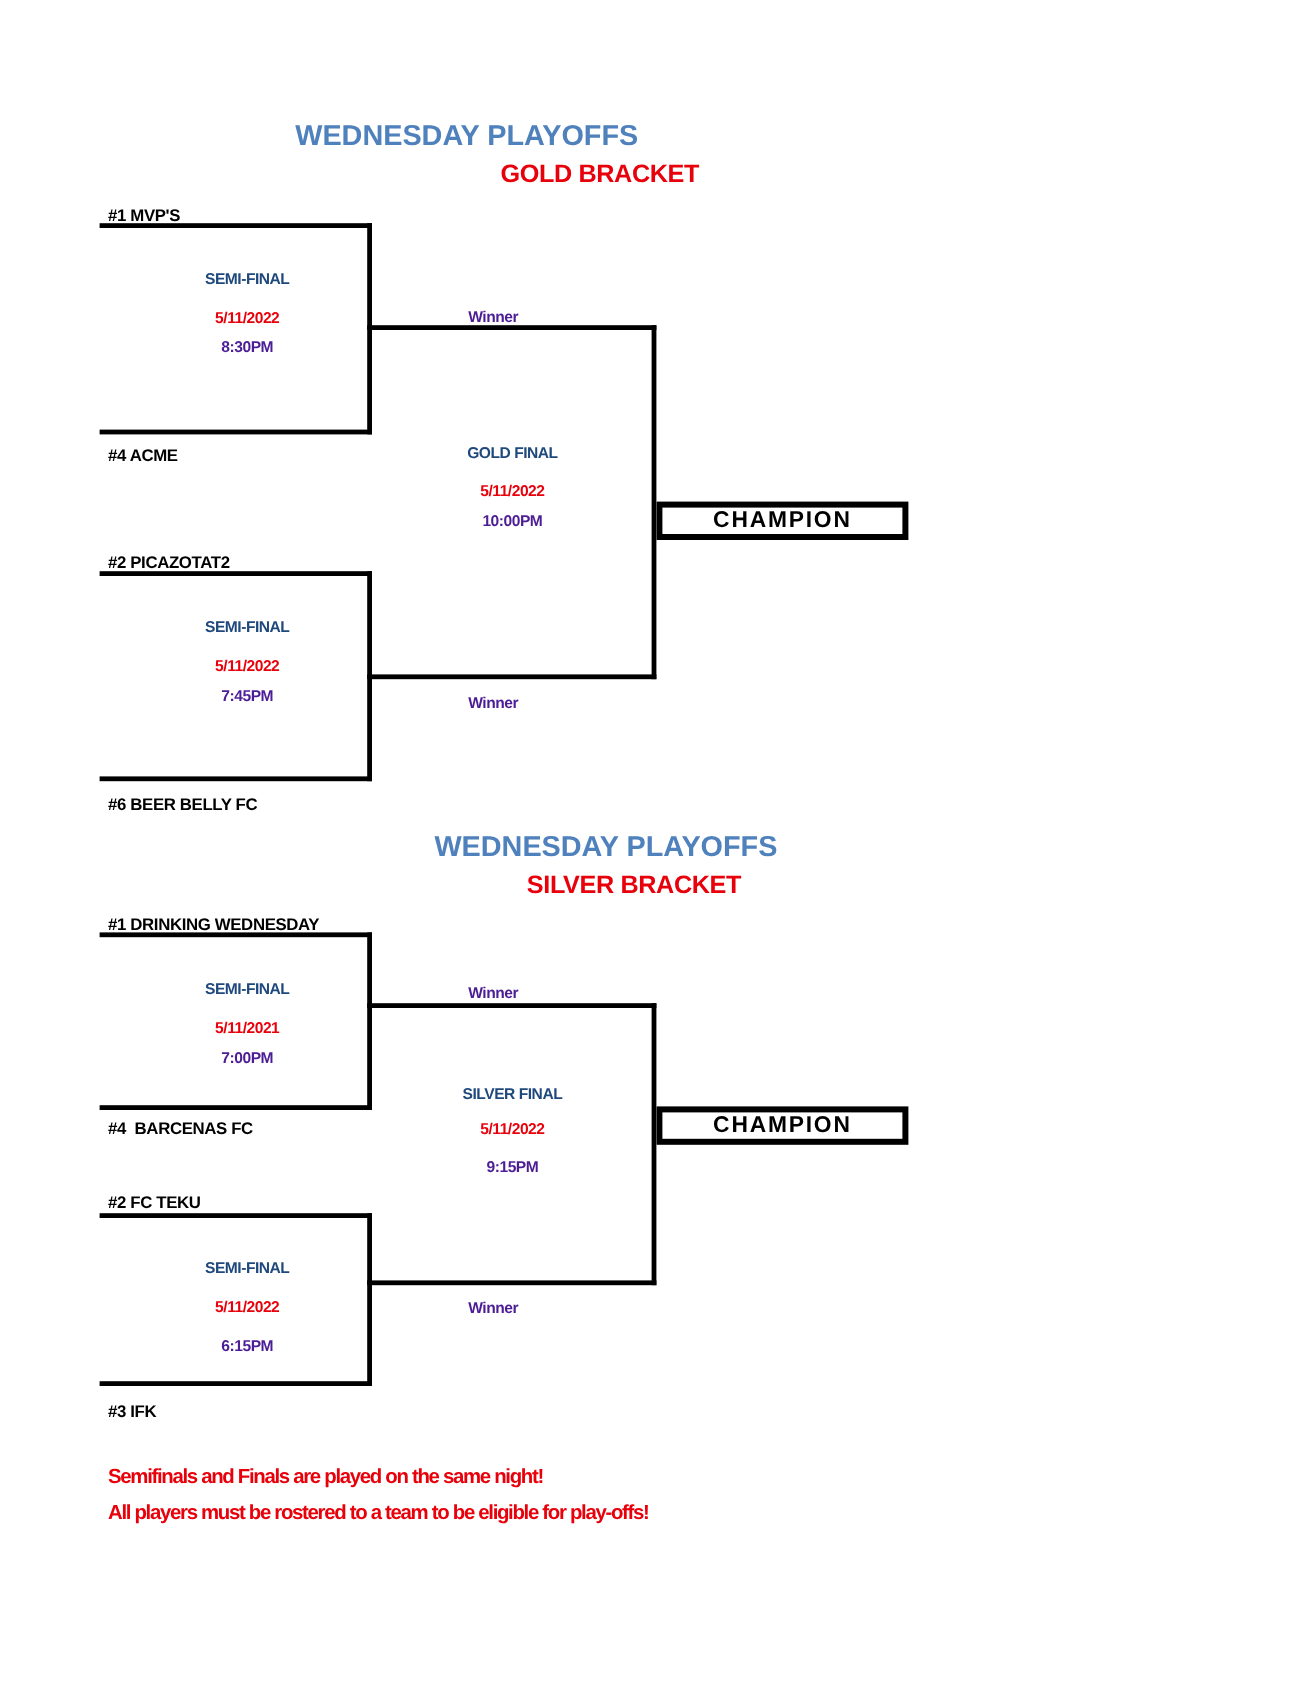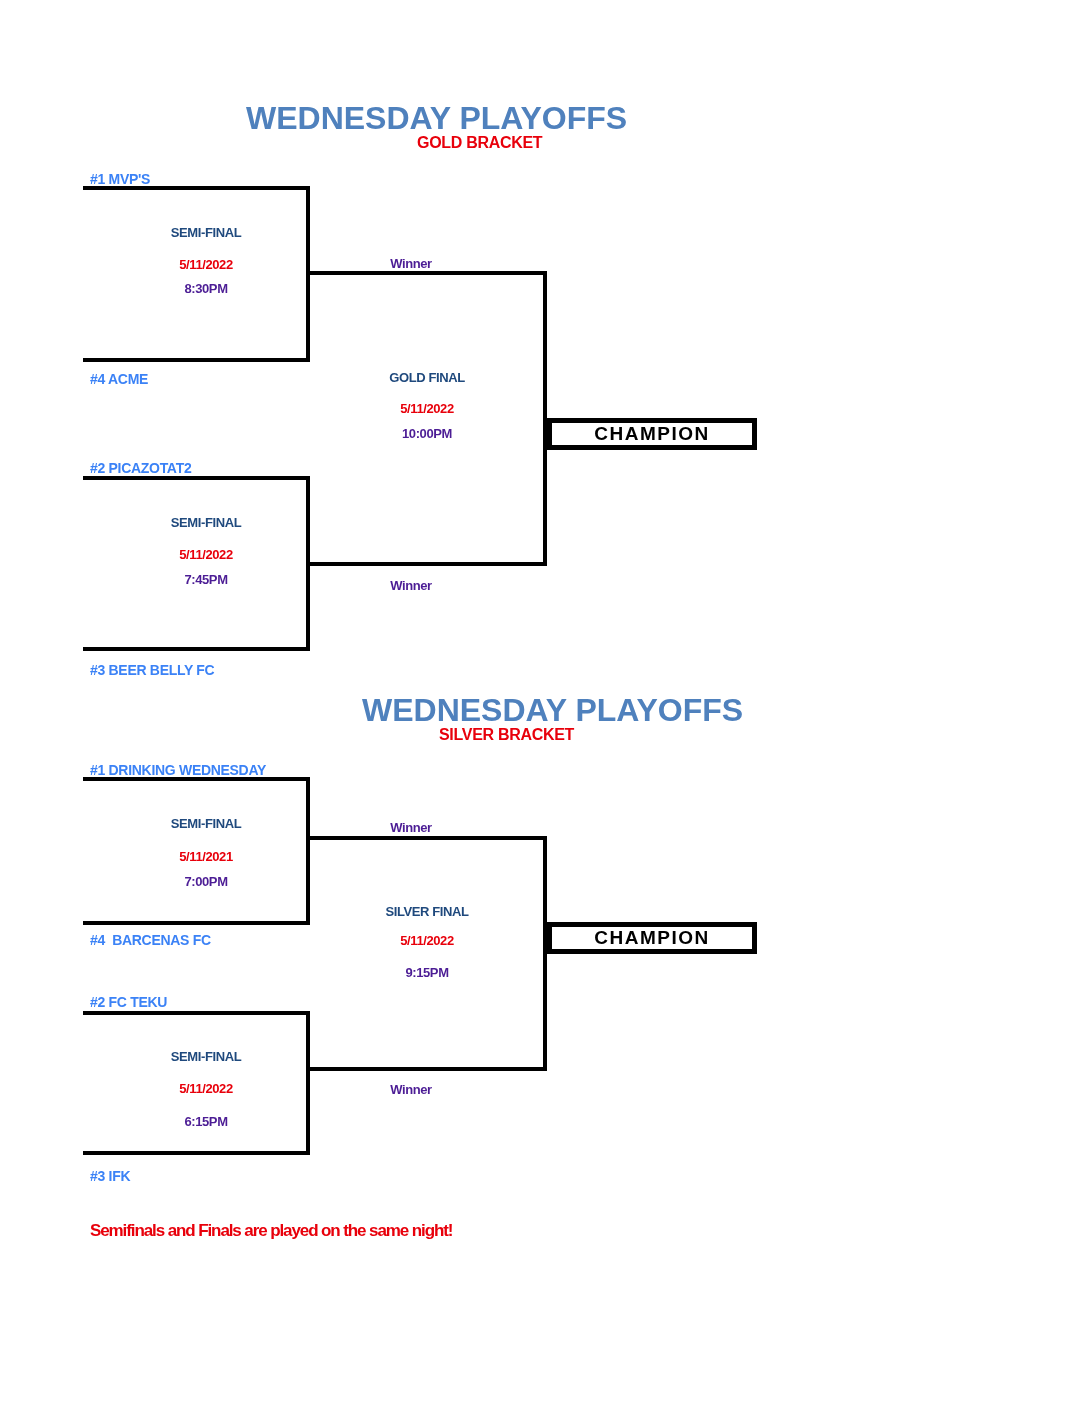--- a/index.html
+++ b/index.html
@@ -1,21 +1,21 @@
 <!DOCTYPE html>
 <html style="--title-blue: #4f81bd; --label-blue: #1f497d; --red: #e8000b; --line-black: #000000;"><head>
 <meta charset="utf-8">
 <style>
   html,body{margin:0;padding:0;background:#fff;}
   .page{position:relative;width:1088px;height:1408px;background:#ffffff;overflow:hidden;
         font-family:"Liberation Sans",sans-serif;font-weight:bold;}
   .abs{position:absolute;white-space:pre;}
-  .title{font-size:32px;color:var(--title-blue);letter-spacing:0px;}
-  .subtitle{font-size:16px;color:var(--red);letter-spacing:-0.3px;text-align:left;width:150px;}
-  .team{font-size:14px;color:#3b82f6;letter-spacing:-0.3px;}
+  .title{font-size:24px;color:var(--title-blue);letter-spacing:0px;}
+  .subtitle{font-size:21px;color:var(--red);letter-spacing:-0.3px;text-align:left;width:150px;}
+  .team{font-size:14px;color:#000000;letter-spacing:-0.3px;}
   .lbl{font-size:13px;letter-spacing:-0.4px;text-align:center;width:150px;}
   .blue{color:var(--label-blue);}
   .reddt{color:var(--red);}
   .blk{color:#4c1d95;}
   .hline{position:absolute;height:4px;background:#000;}
   .vline{position:absolute;width:4px;background:#000;}
   .champ{position:absolute;width:200px;height:22px;border:5px solid #000;background:#fff;
          display:flex;align-items:center;justify-content:center;font-size:19px;letter-spacing:1.5px;color:#000;}
   .footer-line{font-size:17px;color:var(--red);letter-spacing:-1.1px;}
 </style>
@@ -48,21 +48,21 @@
 
   <div class="abs team" style="left:90px;top:460px;">#2 PICAZOTAT2</div>
   <div class="hline" style="left:83px;top:476px;width:227px;"></div>
   <div class="vline" style="left:306px;top:476px;height:175px;"></div>
   <div class="hline" style="left:83px;top:647px;width:227px;"></div>
   <div class="hline" style="left:306px;top:562px;width:241px;"></div>
   <div class="abs lbl blue" style="left:131px;top:515px;">SEMI-FINAL</div>
   <div class="abs lbl reddt" style="left:131px;top:547px;">5/11/2022</div>
   <div class="abs lbl blk" style="left:131px;top:572px;">7:45PM</div>
   <div class="abs lbl blk" style="left:336px;top:578px;">Winner</div>
-  <div class="abs team" style="left:90px;top:662px;">#3 BEER BELLY FC</div>
+  <div class="abs team" style="left:90px;top:662px;">#6 BEER BELLY FC</div>
 
   <div class="abs title" style="left:362px;top:692px;">WEDNESDAY PLAYOFFS</div>
   <div class="abs subtitle" style="left:423px;top:726px;margin-left:16px;">SILVER BRACKET</div>
 
   <div class="abs team" style="left:90px;top:762px;">#1 DRINKING WEDNESDAY</div>
   <div class="hline" style="left:83px;top:777px;width:227px;"></div>
   <div class="vline" style="left:306px;top:777px;height:148px;"></div>
   <div class="hline" style="left:83px;top:921px;width:227px;"></div>
   <div class="hline" style="left:306px;top:836px;width:241px;"></div>
   <div class="abs lbl blue" style="left:131px;top:816px;">SEMI-FINAL</div>
@@ -84,14 +84,15 @@
   <div class="vline" style="left:306px;top:1011px;height:144px;"></div>
   <div class="hline" style="left:83px;top:1151px;width:227px;"></div>
   <div class="hline" style="left:306px;top:1067px;width:241px;"></div>
   <div class="abs lbl blue" style="left:131px;top:1049px;">SEMI-FINAL</div>
   <div class="abs lbl reddt" style="left:131px;top:1081px;">5/11/2022</div>
   <div class="abs lbl blk" style="left:131px;top:1098px;margin-top:16px;">6:15PM</div>
   <div class="abs lbl blk" style="left:336px;top:1082px;">Winner</div>
   <div class="abs team" style="left:90px;top:1168px;">#3 IFK</div>
 
   <div class="abs footer-line" style="left:90px;top:1221px;">Semifinals and Finals are played on the same night!</div>
+  <div class="abs footer-line" style="left:90px;top:1251px;">All players must be rostered to a team to be eligible for play-offs!</div>
 
 </div>
 
 </body></html>

